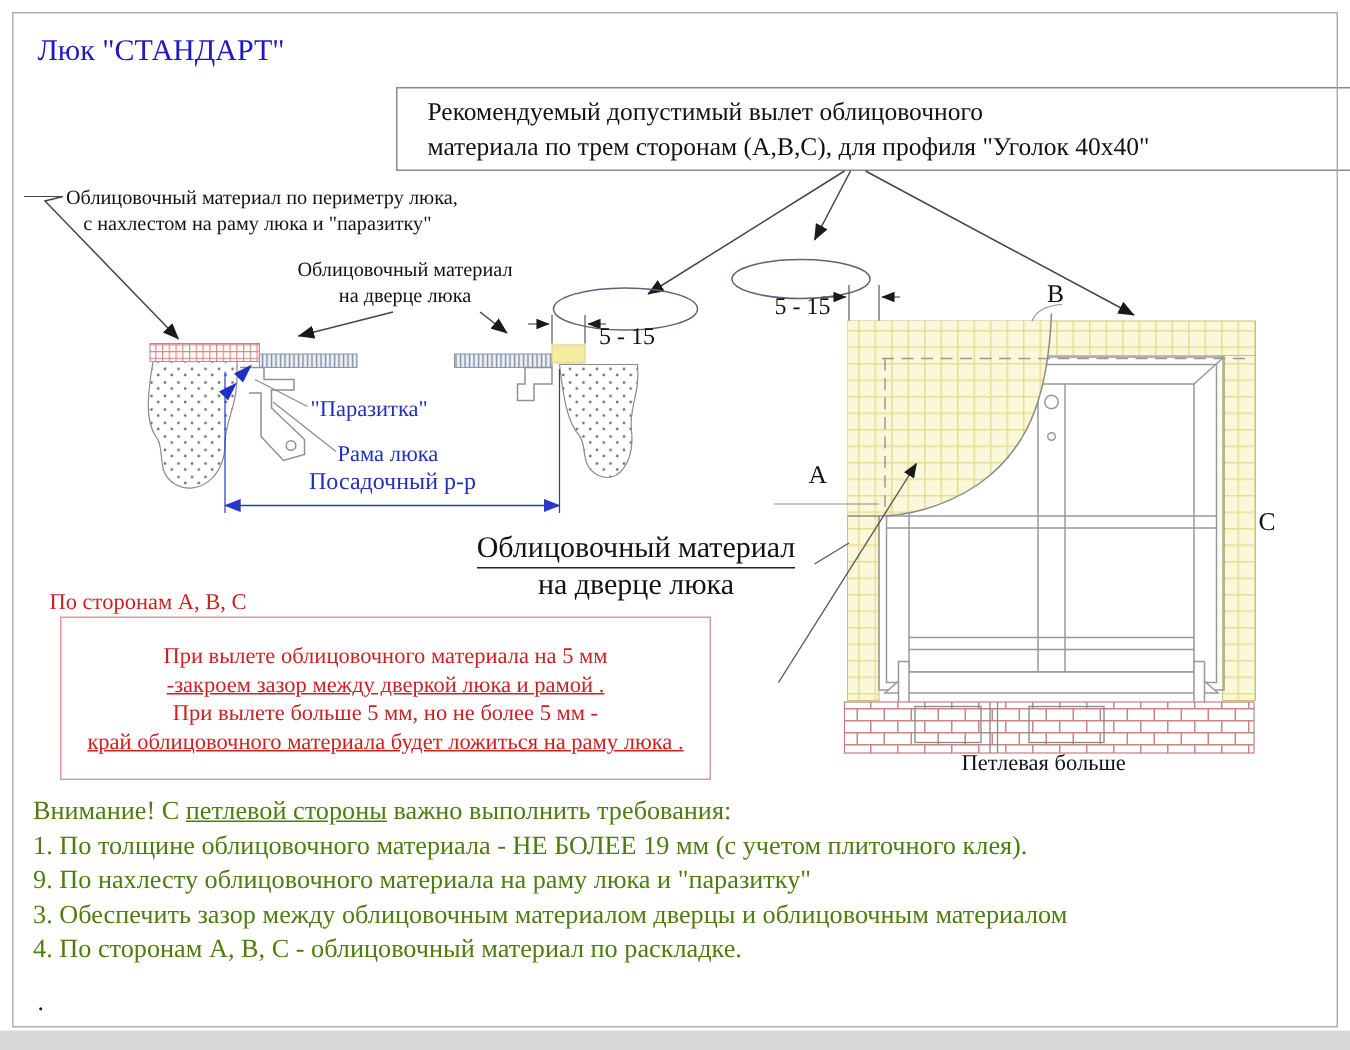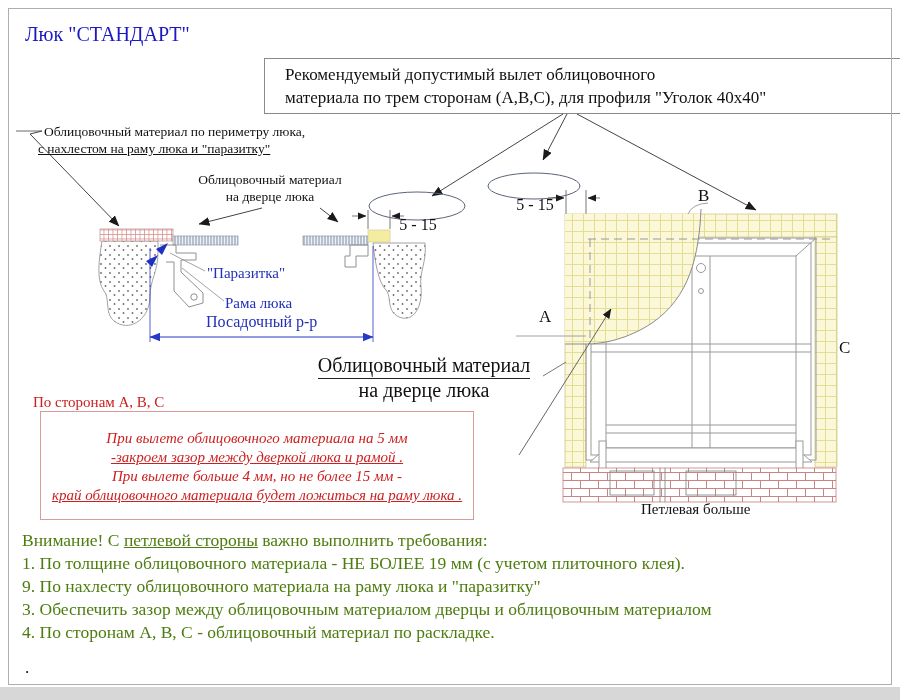--- a/index.html
+++ b/index.html
@@ -9,40 +9,40 @@
   #page-border{left:8px;top:8px;width:882px;height:675px;border:1px solid #aeaeae;z-index:1;}
   #bottom-strip{left:0;top:687px;width:900px;height:13px;background:#d7d7d7;z-index:1;}
   #drawing{left:0;top:0;z-index:2;}
   .txt{z-index:3;line-height:1.25;white-space:nowrap;}
   #watermark{left:52px;top:290px;z-index:6;font-family:"Liberation Sans","DejaVu Sans",sans-serif;
              font-size:148px;letter-spacing:4px;color:#cfcfcf;opacity:.55;mix-blend-mode:multiply;
              pointer-events:none;line-height:1;}
   #title{left:25px;top:22px;font-size:20px;color:#1b18c4;}
   #rec-box{left:264px;top:58px;width:608px;border:1px solid #8a8a8a;background:#fff;
            padding:4px 20px;font-size:17px;line-height:23px;white-space:nowrap;}
-  #lbl-perimeter{left:44px;top:124px;font-size:13.5px;}
-  #lbl-perimeter .l2{margin-left:-6px;text-decoration:underline;}
+  #lbl-perimeter{left:44px;top:124px;font-size:13.5px;text-align:center;}
+  #lbl-perimeter .l2{margin-left:-6px;}
   #lbl-door-small{left:182px;top:172px;width:176px;text-align:center;font-size:13.5px;}
   .bluelbl{color:#2030b8;font-size:15px;}
   #lbl-parasitka{left:207px;top:264px;}
   #lbl-rama{left:225px;top:294px;}
   #lbl-posad{left:206px;top:312px;font-size:16px;}
   .gap{font-size:16px;width:60px;text-align:center;margin-top:18px;}
   #gap-left{left:388px;top:197px;}
   #gap-right{left:505px;top:177px;}
   .sideletter{font-size:17px;}
   #side-a{left:539px;top:306px;}
   #side-b{left:698px;top:185px;}
   #side-c{left:839px;top:337px;}
   #lbl-hinge{left:641px;top:500px;font-size:15px;}
   #lbl-door-big{left:300px;top:354px;width:248px;text-align:center;font-size:20px;z-index:3;}
   #lbl-door-big .u{display:inline-block;border-bottom:1px solid #222;padding-bottom:1px;}
   #red-heading{left:33px;top:393px;font-size:15px;color:#cc2020;}
   #red-box{left:40px;top:411px;width:432px;height:90px;border:1px solid #dc9a9a;
-           padding-top:17px;text-align:center;font-size:15px;line-height:19px;color:#cc2020;font-style:italic;}
+           padding-top:17px;text-align:center;font-size:15px;line-height:19px;color:#cc2020;}
   #red-box .ul{text-decoration:underline;}
   #req{left:22px;top:529px;font-size:17.5px;line-height:23px;color:#4d7c0f;z-index:3;}
   #req .ul{text-decoration:underline;}
   #trail-dot{left:25px;top:657px;font-size:17px;}
 </style>
 </head>
 <body>
 
 <div id="stage">
 
@@ -212,21 +212,21 @@
   <div class="abs" id="lbl-door-big">
     <div><span class="u">Облицовочный материал</span></div>
     <div>на дверце люка</div>
   </div>
 
   <div class="abs txt" id="red-heading">По сторонам А, В, С</div>
 
   <div class="abs" id="red-box">
     <div>При вылете облицовочного материала  на 5 мм</div>
     <div class="ul">-закроем зазор между дверкой люка и рамой .</div>
-    <div>При вылете больше 4 мм, но не более 15 мм -</div>
+    <div>При вылете больше 5 мм, но не более 5 мм -</div>
     <div class="ul">край облицовочного материала будет ложиться на раму люка .</div>
   </div>
 
   <div class="abs" id="req">
     <div>
       <span>Внимание! С </span><span class="ul">петлевой стороны</span><span> важно выполнить требования:</span>
     </div>
     <div>1. По толщине облицовочного материала - НЕ БОЛЕЕ 19 мм (с учетом плиточного клея).</div>
     <div>9. По нахлесту облицовочного материала на раму люка и "паразитку"</div>
     <div>3. Обеспечить зазор между облицовочным материалом дверцы и облицовочным материалом</div>

